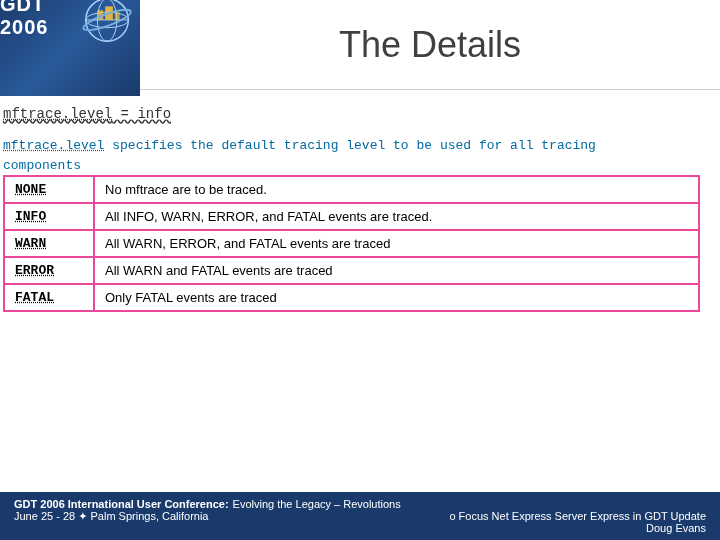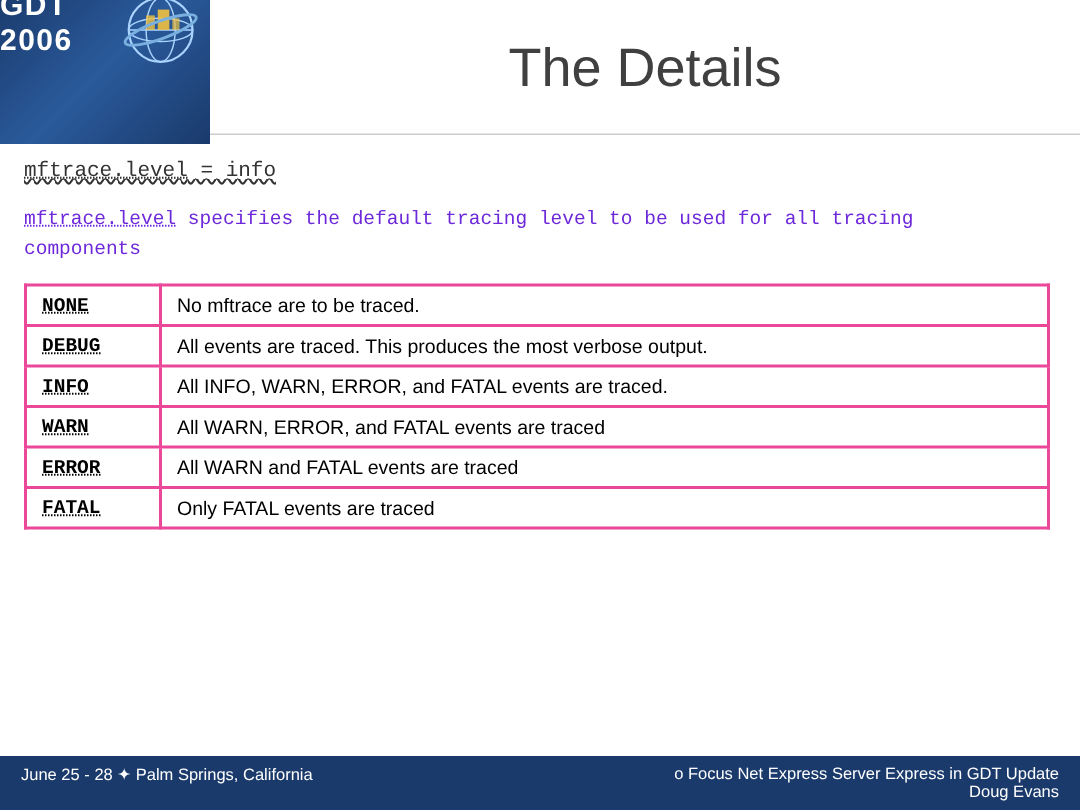--- a/index.html
+++ b/index.html
@@ -59,42 +59,41 @@
 
     #page-title {
       font-size: 36px;
       font-weight: normal;
       color: #404040;
       font-family: Arial, sans-serif;
     }
 
     
     #main-content {
-      padding: 16px 20px 10px 16px;
+      padding: 16px 20px 10px 3px;
       background: #fff;
     }
 
     #property-line {
       font-family: 'Courier New', monospace;
       font-size: 14px;
       color: #333;
       margin-bottom: 14px;
       text-decoration: underline wavy;
     }
 
     .underline-dotted {
       text-decoration: underline;
       text-decoration-style: dotted;
     }
 
     #description {
       font-family: 'Courier New', monospace;
       font-size: 13px;
-      color: #6d28d9;
-      margin-bottom: 14px;
+      color: #0369a1;
       line-height: 1.5;
     }
 
     
     #levels-table {
       width: 100%;
       border-collapse: collapse;
       font-family: Arial, sans-serif;
       font-size: 13px;
     }
@@ -191,44 +190,46 @@
     <span class="underline-dotted">mftrace.level</span><span> specifies the default tracing level to be used for all tracing<br>components</span>
   </div>
 
   <table id="levels-table">
     <tbody id="table-body">
     <tr>
           <td><span style="text-decoration: underline dotted;">NONE</span></td>
           <td>No mftrace are to be traced.</td>
         </tr>
         <tr>
-          <td><span style="text-decoration: underline dotted;">DEBUG</span></td>
-          <td>All events are traced. This produces the most verbose output.</td>
-        </tr>
-        <tr>
           <td><span style="text-decoration: underline dotted;">INFO</span></td>
           <td>All INFO, WARN, ERROR, and FATAL events are traced.</td>
         </tr>
         <tr>
           <td><span style="text-decoration: underline dotted;">WARN</span></td>
           <td>All WARN, ERROR, and FATAL events are traced</td>
         </tr>
         <tr class="error-row">
           <td><span style="text-decoration: underline dotted;">ERROR</span></td>
           <td>All WARN and FATAL events are traced</td>
         </tr>
         <tr>
           <td><span style="text-decoration: underline dotted;">FATAL</span></td>
           <td>Only FATAL events are traced</td>
         </tr>
       </tbody>
   </table>
 </div>
 
 <div id="footer">
+  <div id="footer-top">
+    <span id="footer-conference-label">
+      <strong>GDT 2006 International User Conference:</strong>
+    </span>
+    <span class="italic" id="footer-conference-subtitle">Evolving the Legacy – Revolutions</span>
+  </div>
   <div id="footer-bottom">
     <span id="footer-dates">June 25 - 28  ✦  Palm Springs, California</span>
     <span class="footer-right" id="footer-right">
       <span>o Focus Net Express Server Express in GDT Update</span><br>
       <span>Doug Evans</span>
     </span>
   </div>
 </div>
 
 </body></html>

